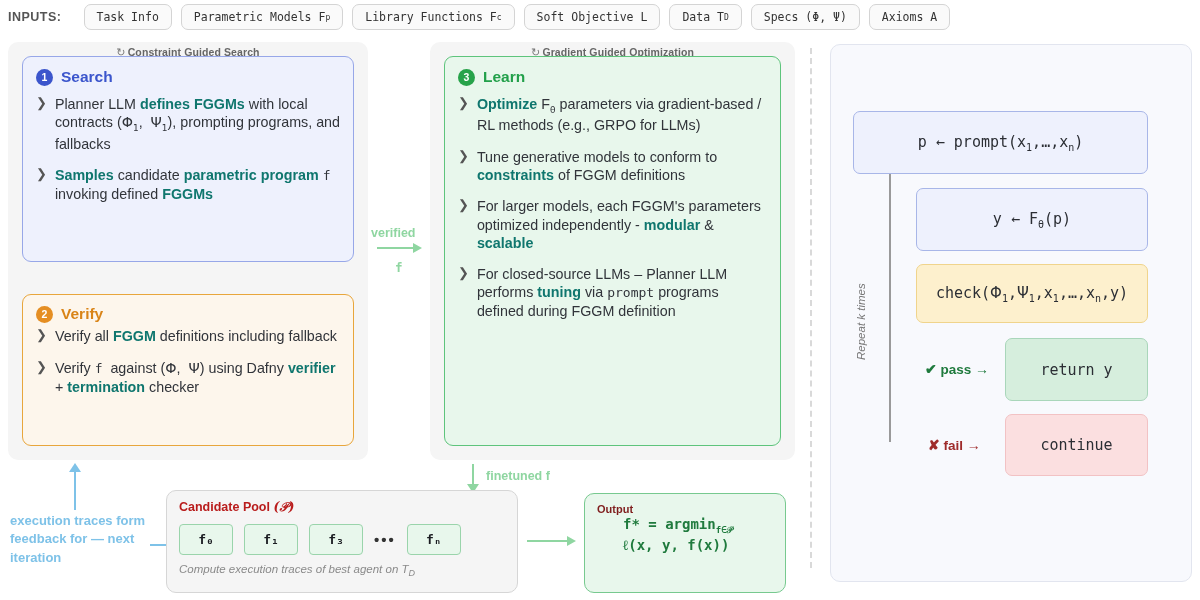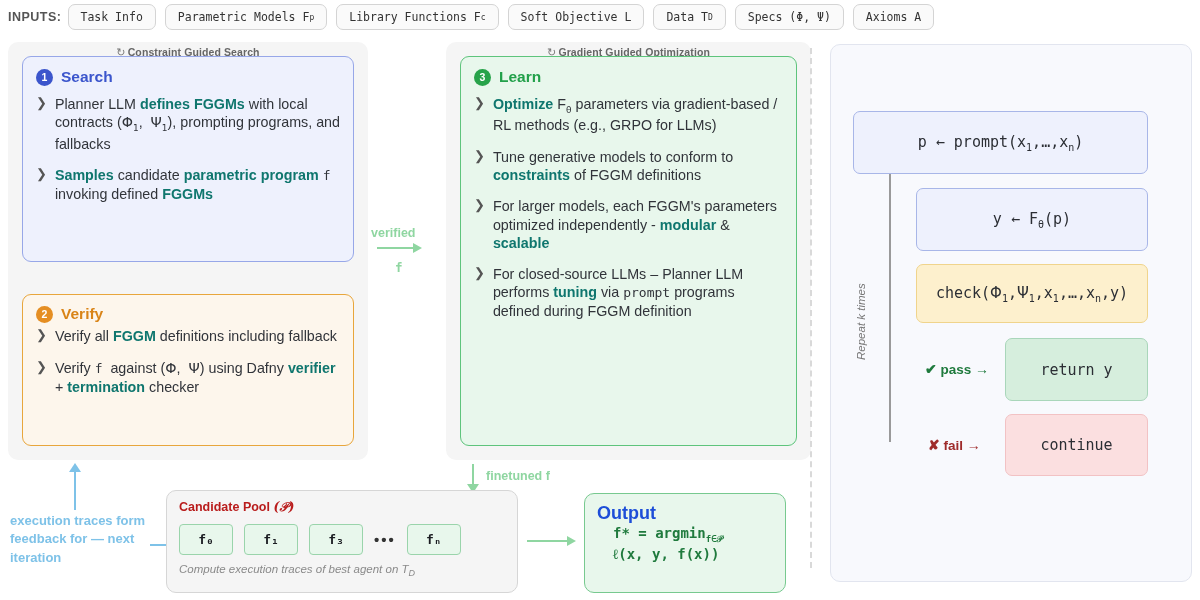--- a/index.html
+++ b/index.html
@@ -5,40 +5,40 @@
   html,body{margin:0;padding:0;}
   body{
     width:1200px;height:600px;background:#ffffff;
     font-family:"Liberation Sans", sans-serif;
     color:#333;overflow:hidden;position:relative;
   }
   .root{position:relative;width:1200px;height:600px;}
 
   
   .inputs-bar{position:absolute;left:0;top:0;width:1200px;height:34px;display:flex;align-items:center;}
-  .inputs-label{font-size:12.5px;font-weight:bold;color:#555;letter-spacing:.5px;margin-left:8px;margin-right:6px;}
+  .inputs-label{font-size:12.5px;font-weight:bold;color:#555;letter-spacing:.5px;margin-left:8px;margin-right:22px;}
   .chips{display:flex;align-items:center;gap:9px;}
   .chip{
     border:1px solid #d4d4d4;border-radius:7px;background:#fafafa;
     height:24px;display:flex;align-items:center;justify-content:center;
     font-family:"DejaVu Sans Mono", monospace;font-size:11.5px;color:#333;
     padding:0 12px;white-space:nowrap;
   }
   .chip sub{font-size:8px;}
 
   
   .panel{position:absolute;background:#f5f5f5;border-radius:10px;}
   .panel-title{
     text-align:center;font-size:10.5px;font-weight:bold;color:#666;
     padding-top:4px;letter-spacing:.1px;
   }
   .panel-title .rot{display:inline-block;font-weight:normal;font-size:11px;color:#777;margin-right:2px;}
 
   #panel-search{left:8px;top:42px;width:360px;height:418px;}
-  #panel-learn{left:446px;top:42px;width:365px;height:418px;}
+  #panel-learn{left:430px;top:42px;width:365px;height:418px;}
 
   .card{position:absolute;border-radius:9px;box-sizing:border-box;}
   .card-head{display:flex;align-items:center;gap:8px;}
   .badge{
     width:17px;height:17px;border-radius:50%;color:#fff;
     font-size:10.5px;font-weight:bold;display:flex;align-items:center;justify-content:center;flex:0 0 auto;
   }
   .card-title{font-size:15.5px;font-weight:bold;}
 
   
@@ -116,22 +116,22 @@
 
   
   #pool-out-arrow{position:absolute;left:527px;top:540px;width:42px;height:2px;background:#8fd6a1;}
   #pool-out-head{left:567px;top:536px;border-top:5px solid transparent;border-bottom:5px solid transparent;border-left:9px solid #8fd6a1;}
 
   
   #output-box{
     position:absolute;left:584px;top:493px;width:202px;height:100px;
     background:#e8f7ec;border:1px solid #77c98f;border-radius:10px;box-sizing:border-box;padding:9px 12px;
   }
-  #output-title{font-size:18px;font-weight:bold;color:#1d4ed8;}
-  .out-line{font-family:"DejaVu Sans Mono", monospace;font-size:14px;font-weight:bold;color:#1f7a3d;margin-left:16px;line-height:1.35;}
+  #output-title{font-size:11px;font-weight:bold;color:#7f1d1d;}
+  .out-line{font-family:"DejaVu Sans Mono", monospace;font-size:14px;font-weight:bold;color:#1f7a3d;margin-left:26px;line-height:1.35;}
   .out-line sub{font-size:9px;}
 
   
   #divider{position:absolute;left:810px;top:48px;width:0;height:520px;border-left:2px dashed #d9d9d9;}
 
   
   #fggm{
     position:absolute;left:830px;top:44px;width:362px;height:538px;
     background:#f8f9fd;border:1px solid #e2e5ef;border-radius:10px;box-sizing:border-box;
   }

